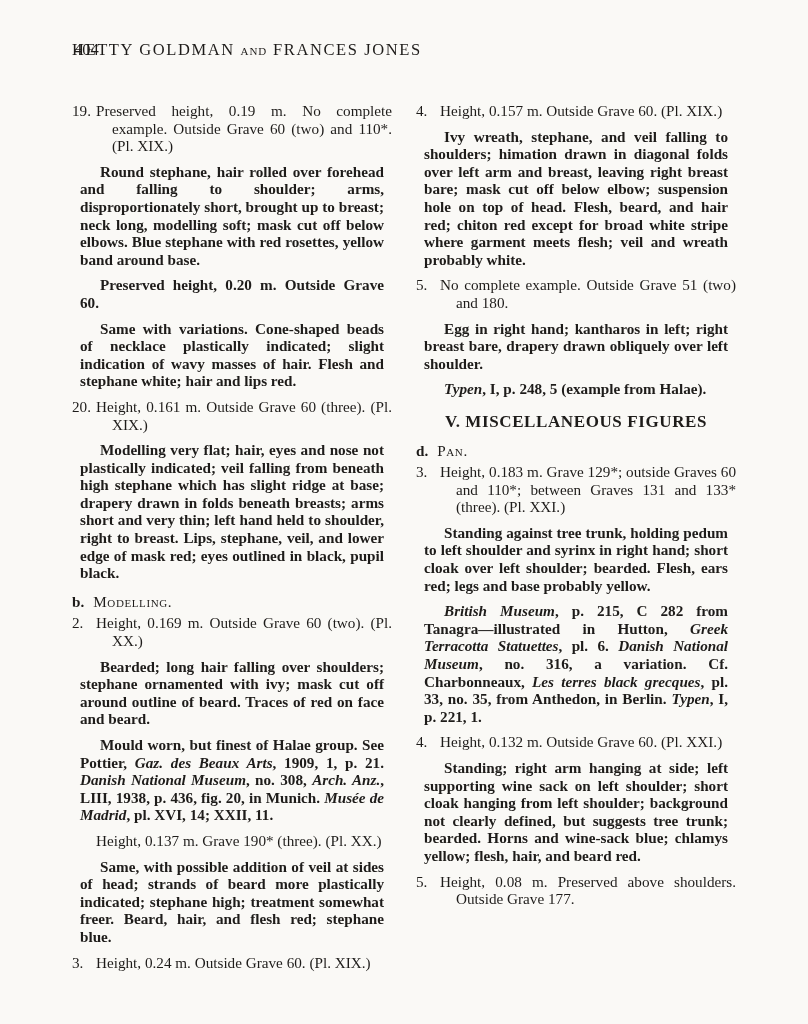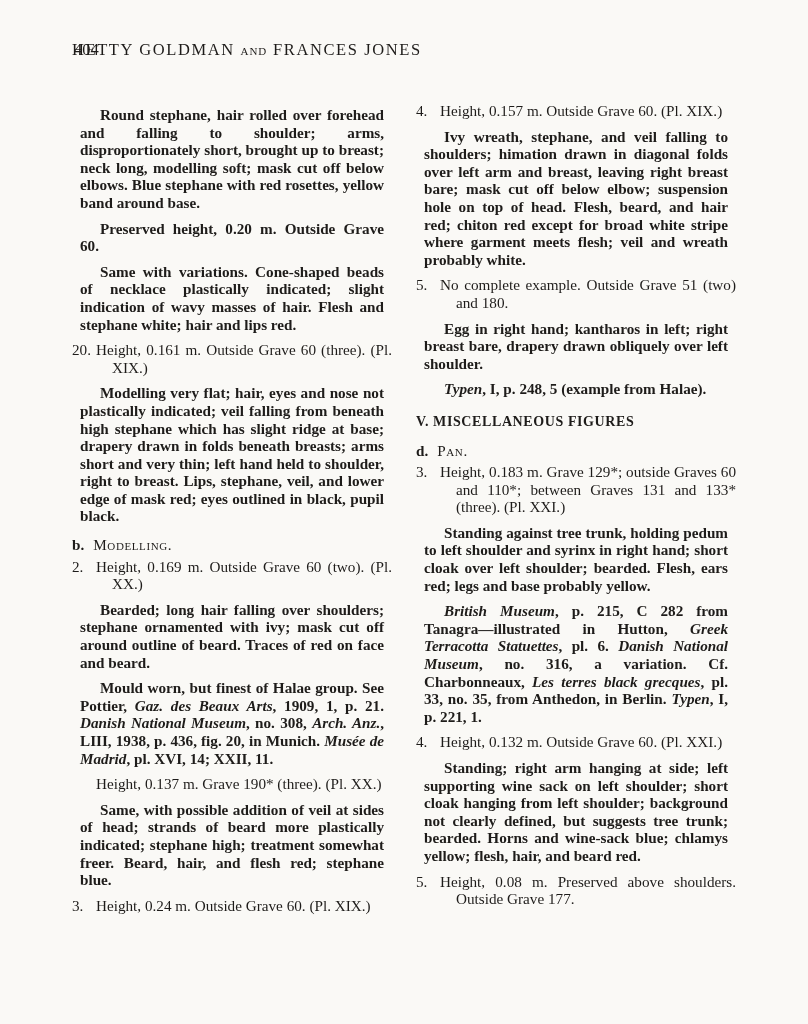--- a/index.html
+++ b/index.html
@@ -55,40 +55,42 @@
   }
   .subhead { margin-top: 11px; text-indent: 0; }
   .subhead-letter { font-weight: 700; }
   .subhead-name {
     font-variant: small-caps;
     margin-left: 9px;
     letter-spacing: 0.6px;
   }
   .section-head {
     margin: 15px 0 9px 0;
+    text-align: center;
     font-weight: 700;
-    font-size: 14px;
+    font-size: 17px;
     letter-spacing: 0.6px;
   }
   em { font-style: italic; }
 </style>
 </head>
 <body>
 
 <div class="page">
   <div class="page-header">
     <span class="page-number">404</span>
     <div class="running-title">
       <span>HETTY GOLDMAN</span>
       <span class="conj">and</span>
       <span>FRANCES JONES</span>
     </div>
   </div>
   <div class="columns">
     <div class="col">
+        <div class="entry"><span class="entry-num">19.</span><span>Preserved height, 0.19 m.  No complete example.  Outside Grave 60 (two) and 110*.  (Pl. XIX.)</span></div>
         <p class="para"><span>Round stephane, hair rolled over forehead and falling to shoulder; arms, disproportionately short, brought up to breast; neck long, modelling soft; mask cut off below elbows.  Blue stephane with red rosettes, yellow band around base.</span></p>
         <p class="para"><span>Preserved height, 0.20 m.  Outside Grave 60.</span></p>
         <p class="para"><span>Same with variations.  Cone-shaped beads of necklace plastically indicated; slight indication of wavy masses of hair.  Flesh and stephane white; hair and lips red.</span></p>
         <div class="entry"><span class="entry-num">20.</span><span>Height, 0.161 m.  Outside Grave 60 (three).  (Pl. XIX.)</span></div>
         <p class="para"><span>Modelling very flat; hair, eyes and nose not plastically indicated; veil falling from beneath high stephane which has slight ridge at base; drapery drawn in folds beneath breasts; arms short and very thin; left hand held to shoulder, right to breast.  Lips, stephane, veil, and lower edge of mask red; eyes outlined in black, pupil black.</span></p>
         <div class="subhead"><span class="subhead-letter">b.</span><span class="subhead-name">Modelling.</span></div>
         <div class="entry"><span class="entry-num">2.</span><span>Height, 0.169 m.  Outside Grave 60 (two).  (Pl. XX.)</span></div>
         <p class="para"><span>Bearded; long hair falling over shoulders; stephane ornamented with ivy; mask cut off around outline of beard.  Traces of red on face and beard.</span></p>
         <p class="para"><span>Mould worn, but finest of Halae group.  See Pottier, </span><em>Gaz. des Beaux Arts</em><span>, 1909, 1, p. 21.  </span><em>Danish National Museum</em><span>, no. 308, </span><em>Arch. Anz.</em><span>, LIII, 1938, p. 436, fig. 20, in Munich.  </span><em>Musée de Madrid</em><span>, pl. XVI, 14; XXII, 11.</span></p>
         <div class="entry"><span class="entry-num"></span><span>Height, 0.137 m.  Grave 190* (three).  (Pl. XX.)</span></div>

